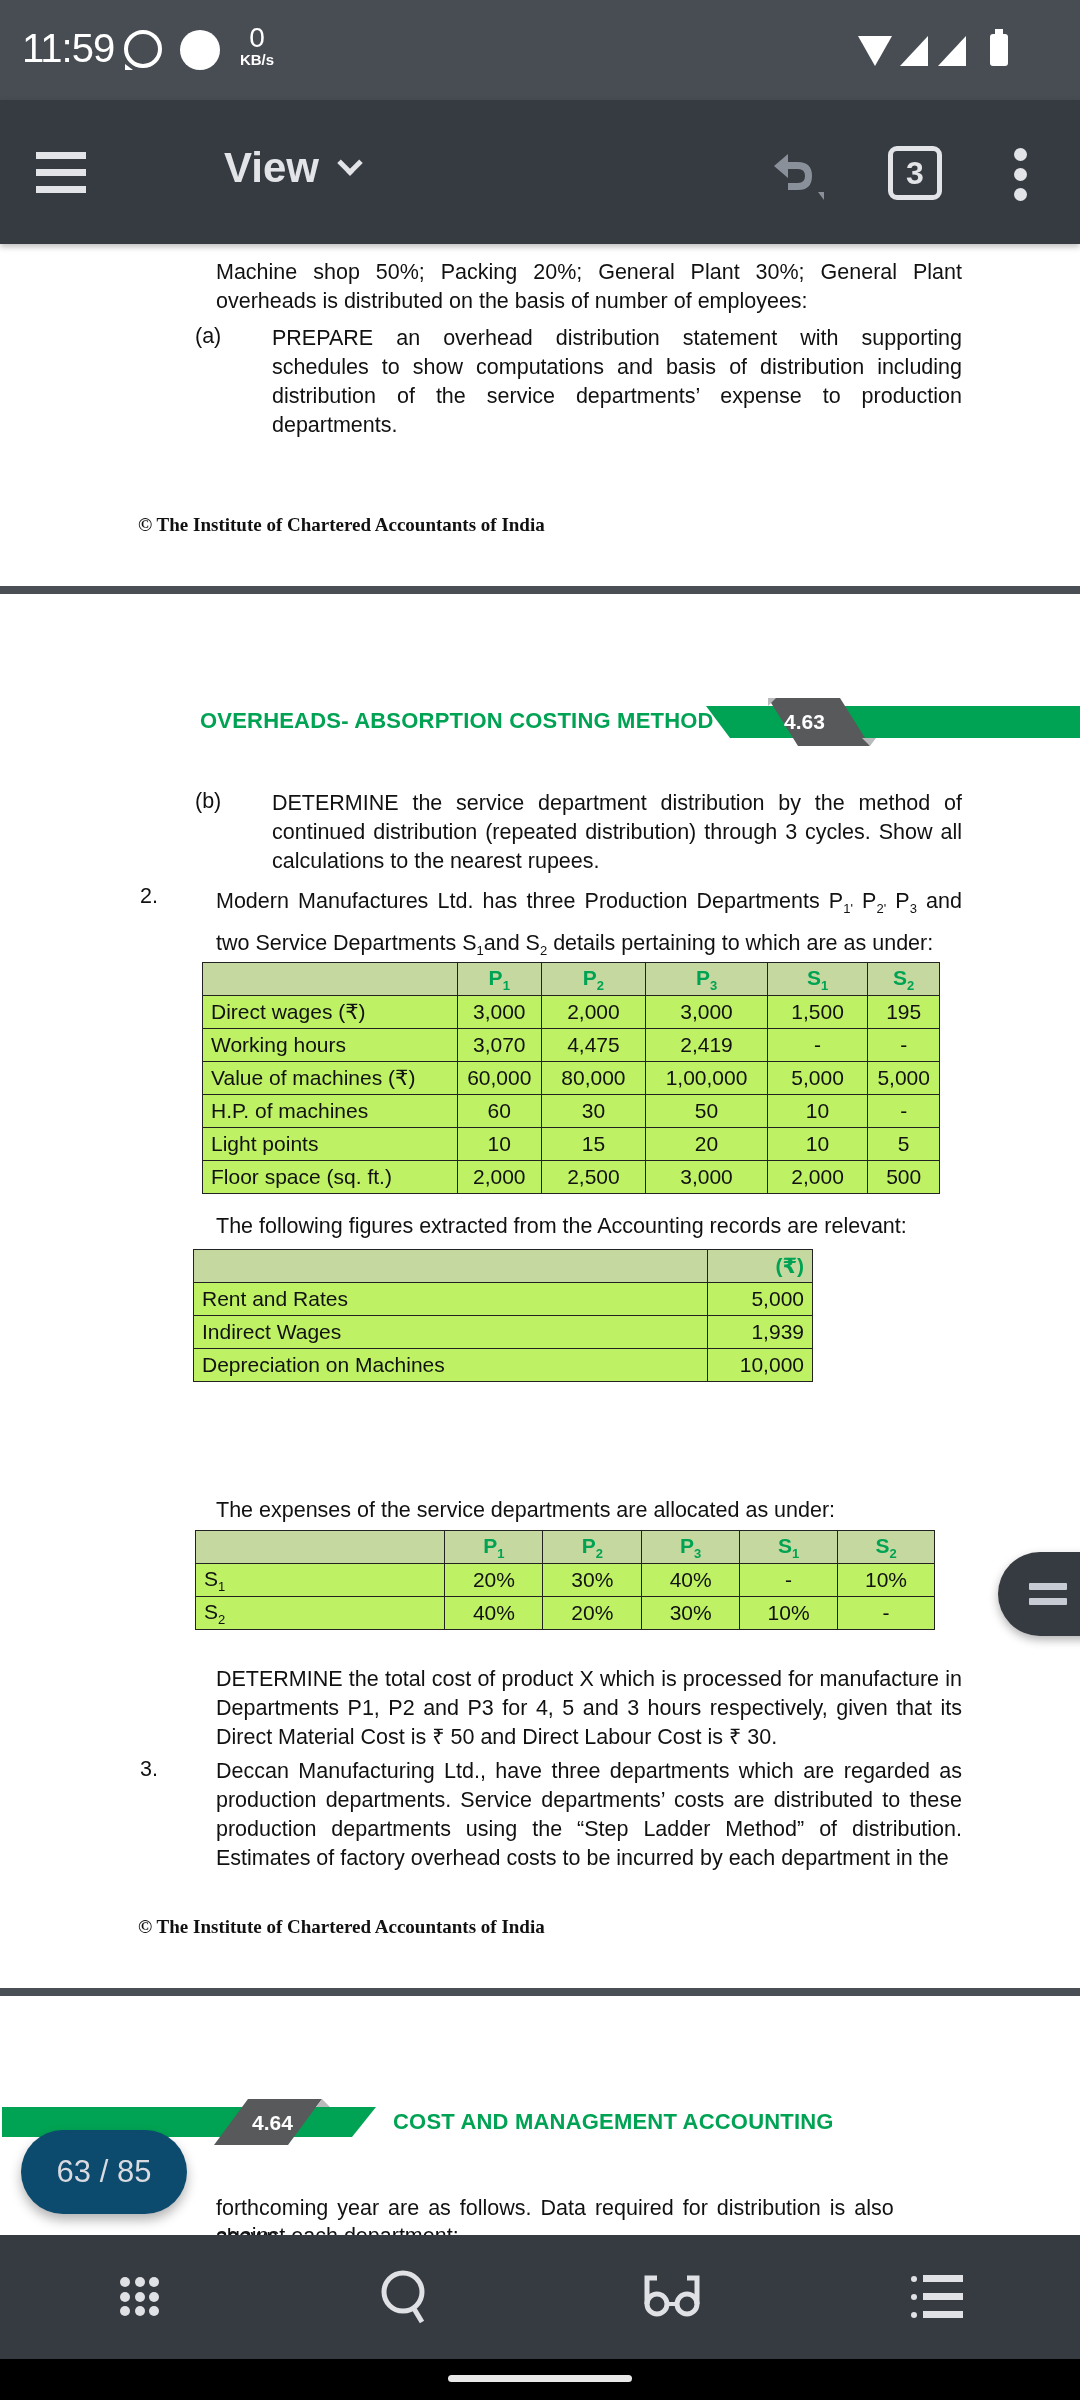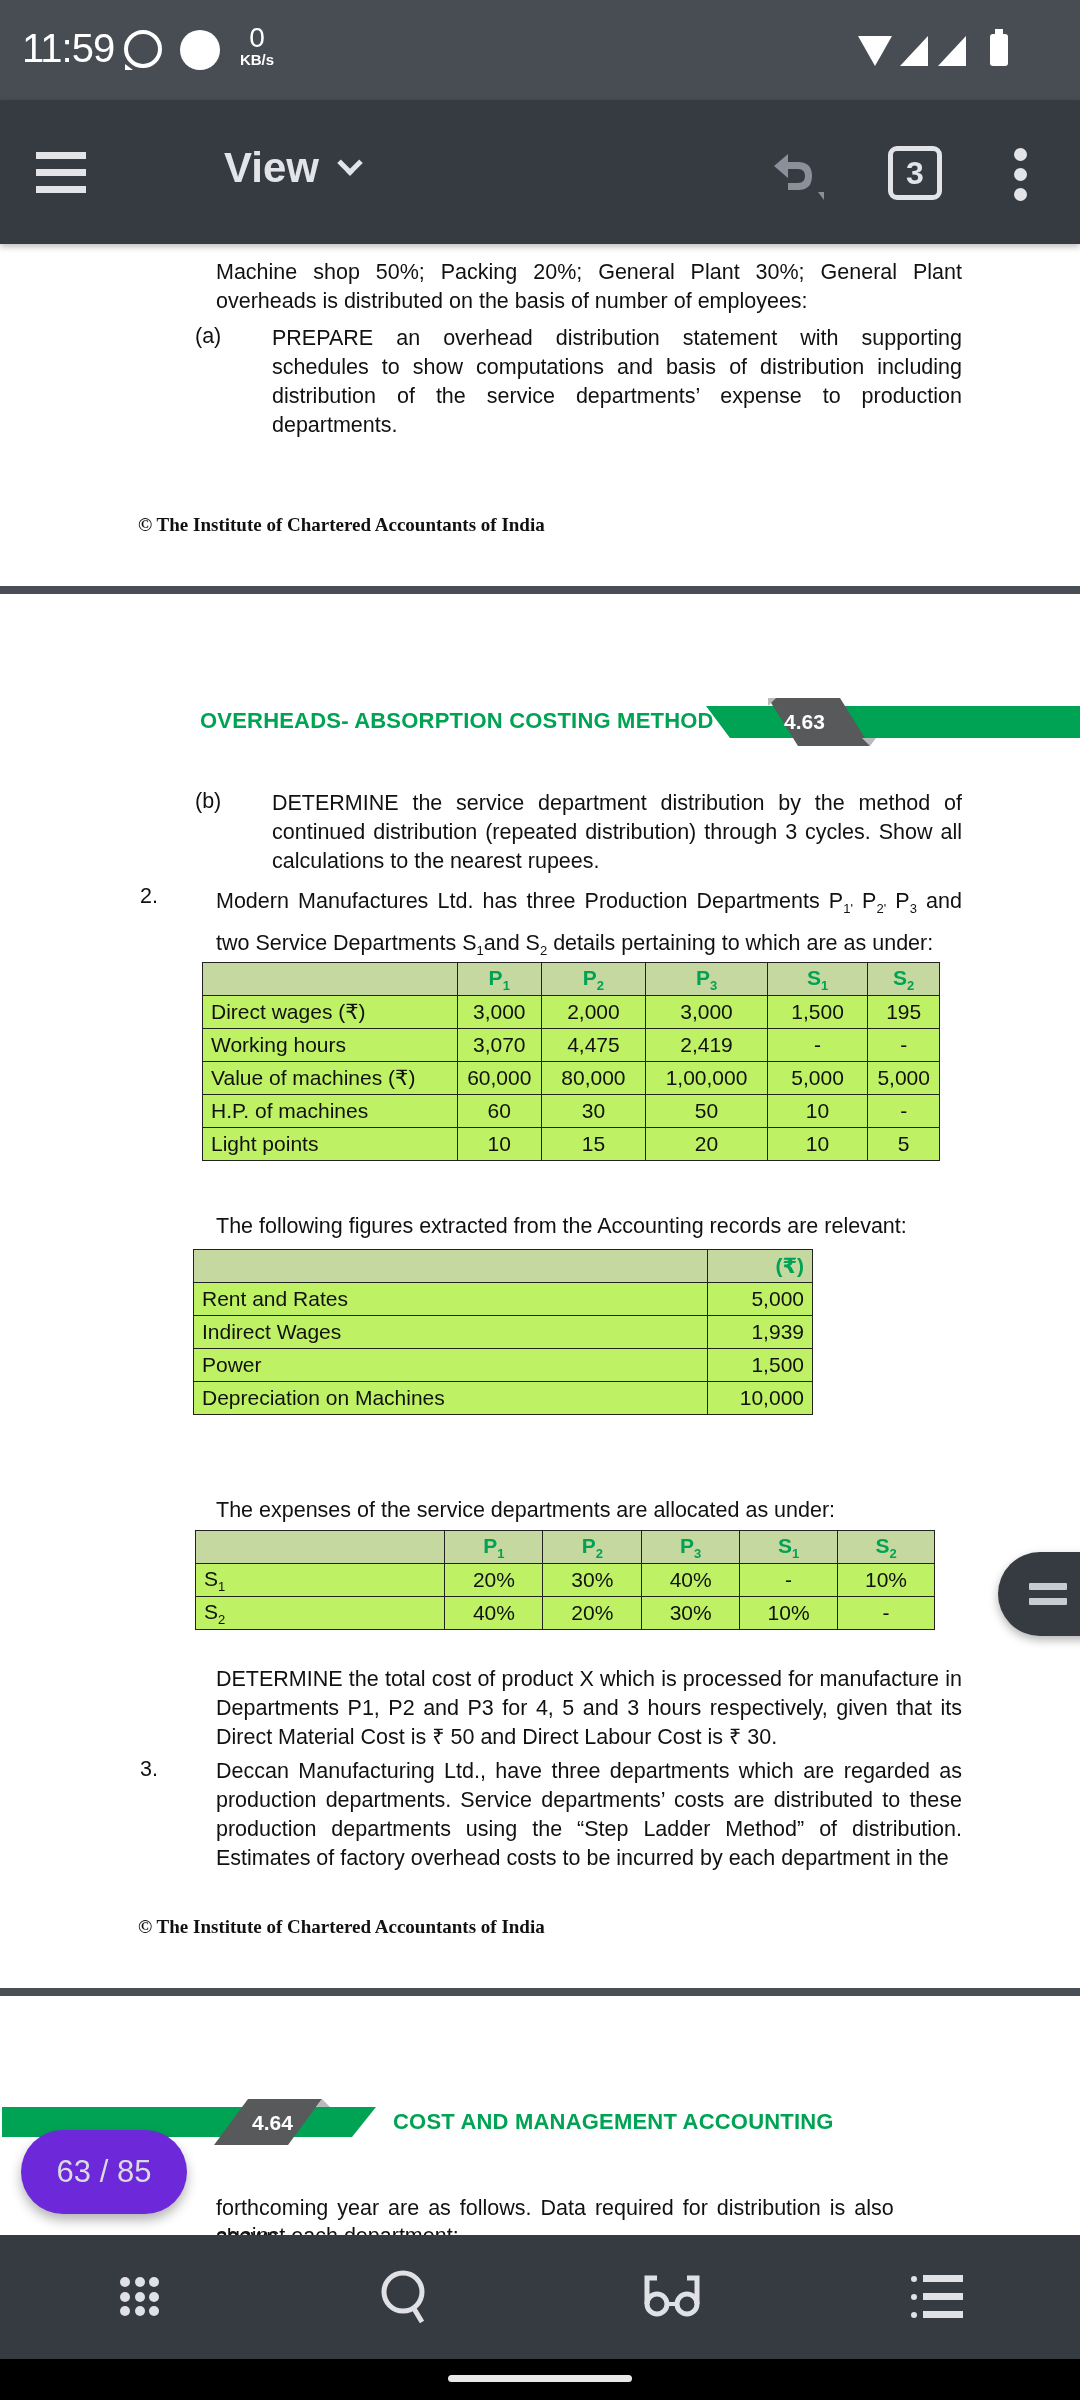--- a/index.html
+++ b/index.html
@@ -52,21 +52,21 @@
 
   table.dt { position: absolute; border-collapse: collapse; font-size: 21px; color: #111; }
   table.dt td, table.dt th { border: 1.5px solid #222; height: 33px; padding: 0 8px; }
   table.dt thead tr { background: #c5d8a0; }
   table.dt tbody tr { background: #bef264; }
   table.dt th { color: #00a353; font-weight: bold; text-align: center; }
   table.dt td.num { text-align: center; }
   table.dt td.r { text-align: right; }
 
   
-  .page-indicator { position: absolute; left: 21px; top: 2130px; width: 166px; height: 84px; border-radius: 42px; background: #6d28d9; color: #d9dbe0; font-size: 31px; display: flex; align-items: center; justify-content: center; box-shadow: 0 6px 12px rgba(0,0,0,.3); z-index: 6; }
+  .page-indicator { position: absolute; left: 21px; top: 2130px; width: 166px; height: 84px; border-radius: 42px; background: #0c4a6e; color: #d9dbe0; font-size: 31px; display: flex; align-items: center; justify-content: center; box-shadow: 0 6px 12px rgba(0,0,0,.3); z-index: 6; }
   .side-handle { position: absolute; left: 998px; top: 1552px; width: 100px; height: 84px; border-radius: 42px 0 0 42px; background: #363a41; box-shadow: 0 4px 10px rgba(0,0,0,.3); z-index: 6; cursor: pointer; }
   .side-handle span { position: absolute; left: 31px; width: 38px; height: 7px; background: #c7cbd3; border-radius: 1px; }
   .side-handle span:nth-child(1){top:31px} .side-handle span:nth-child(2){top:46px}
 
   
   .bottombar { position: absolute; left: 0; top: 2235px; width: 1080px; height: 124px; background: #363a41; z-index: 5; }
   .bb-btn { position: absolute; top: 0; height: 124px; width: 120px; display: flex; align-items: center; justify-content: center; cursor: pointer; }
   .dots-grid { width: 40px; height: 40px; display: grid; grid-template-columns: repeat(3, 1fr); gap: 4px; }
   .dots-grid span { width: 10px; height: 10px; border-radius: 50%; background: #dfe1e5; }
   .list-ic { position: relative; width: 54px; height: 44px; }
@@ -198,20 +198,28 @@
           <td class="num">-</td>
         </tr>
         <tr>
           <td>Light points</td>
           <td class="num">10</td>
           <td class="num">15</td>
           <td class="num">20</td>
           <td class="num">10</td>
           <td class="num">5</td>
         </tr>
+        <tr>
+          <td>Floor space (sq. ft.)</td>
+          <td class="num">2,000</td>
+          <td class="num">2,500</td>
+          <td class="num">3,000</td>
+          <td class="num">2,000</td>
+          <td class="num">500</td>
+        </tr>
       </tbody>
   </table>
 
   <div class="para" style="left:195px; top:968px; width:760px;">The following figures extracted from the Accounting records are relevant:</div>
 
   <table class="dt" style="left:193px; top:1005px; width:620px;">
     <colgroup>
         <col style="width:515px">
         <col style="width:105px">
       </colgroup>
@@ -222,24 +230,20 @@
       </tr>
     </thead>
     <tbody id="t2body">
         <tr>
           <td>Rent and Rates</td>
           <td class="r">5,000</td>
         </tr>
         <tr>
           <td>Indirect Wages</td>
           <td class="r">1,939</td>
-        </tr>
-        <tr>
-          <td>Power</td>
-          <td class="r">1,500</td>
         </tr>
         <tr>
           <td>Depreciation on Machines</td>
           <td class="r">10,000</td>
         </tr>
       </tbody>
   </table>
 
   <div class="para" style="left:195px; top:1252px; width:760px;">The expenses of the service departments are allocated as under:</div>
 

